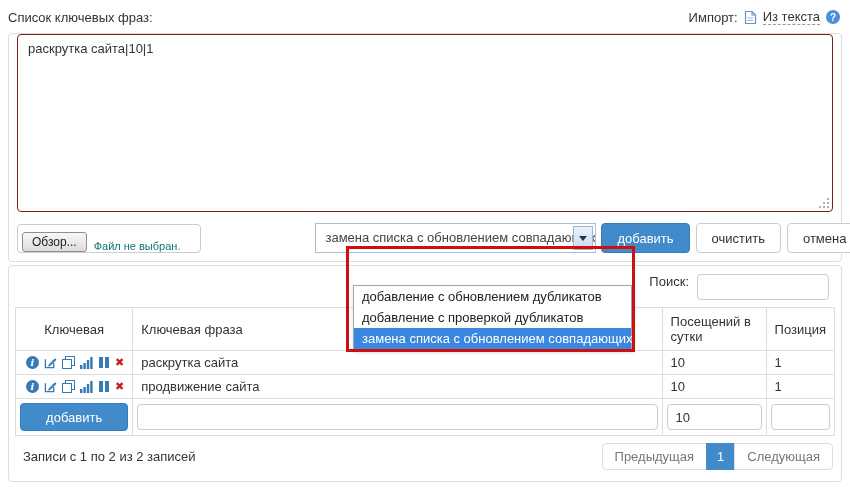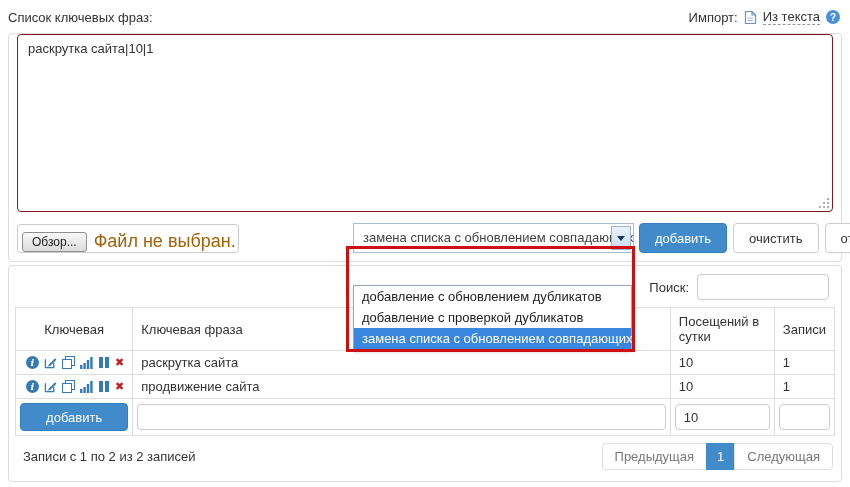--- a/index.html
+++ b/index.html
@@ -35,21 +35,21 @@
   
   .controls { display:flex; align-items:center; padding:8px; }
   .filebox {
     display:flex; align-items:flex-end; gap:7px; width:222px; height:29px;
     border:1px solid #ccc; border-radius:4px; padding:0 20px 0 4px; background:#fff;
   }
   .browse-btn {
     background:linear-gradient(#f8f8f8,#dcdcdc); border:1px solid #8f8f8f; border-radius:3px;
     font:12px "Liberation Sans", sans-serif; color:#222; padding:2px 9px; cursor:pointer; white-space:nowrap;
   }
-  .file-status { color:#a16207; font-size:18px; white-space:nowrap; }
+  .file-status { color:#0f766e; font-size:11px; white-space:nowrap; }
   
   .select-box {
     position:relative; margin-left:114px; width:281px; height:30px;
     border:1px solid #a8bed4; background:#fff; cursor:pointer;
   }
   .select-text { display:block; padding:6px 26px 0 9px; color:#444; white-space:nowrap; overflow:hidden; }
   .select-arrow-btn {
     position:absolute; top:2px; right:2px; bottom:2px; width:20px;
     background:linear-gradient(#eaf2fa,#c9dcef); border:1px solid #9bb6d3;
     display:flex; align-items:center; justify-content:center;
@@ -68,21 +68,21 @@
   }
   .dropdown-option { padding:3px 8px; color:#222; white-space:nowrap; cursor:pointer; }
   .dropdown-option.highlighted { background:#3a87e0; color:#fff; }
   
   .annotation-rect {
     position:absolute; left:346px; top:246px; width:289px; height:106px;
     border:3px solid #cf0f0f; z-index:20; pointer-events:none;
   }
   
   .panel-list { margin-top:3px; padding-bottom:1px; }
-  .search-row { display:flex; justify-content:flex-end; align-items:center; gap:8px; padding:8px 12px 7px; }
+  .search-row { display:flex; justify-content:flex-end; align-items:flex-start; gap:8px; padding:8px 12px 7px; }
   .search-input { width:132px; height:26px; border:1px solid #ccc; border-radius:4px; padding:0 8px; font:13px "Liberation Sans",sans-serif; outline:none; }
   .table-wrap { padding:0 6px; }
   table.kw-table { width:100%; border-collapse:collapse; }
   .kw-table th, .kw-table td { border:1px solid #ddd; font-size:13px; font-weight:normal; color:#333; }
   .kw-table th { padding:6px 8px; text-align:left; }
   .kw-table td { padding:4px 8px; }
   .col-action { width:104px; text-align:center; }
   .col-visits { width:104px; }
   .col-pos { width:49px; }
   .actions { display:flex; align-items:center; gap:5px; justify-content:flex-start; padding-left:2px; }
@@ -152,21 +152,21 @@
       <span>Поиск:</span>
       <input class="search-input" value="" style="">
     </div>
     <div class="table-wrap">
       <table class="kw-table">
         <thead>
           <tr>
             <th class="col-action" style="text-align:center">Ключевая</th>
             <th>Ключевая фраза</th>
             <th class="col-visits">Посещений в сутки</th>
-            <th class="col-pos">Записи</th>
+            <th class="col-pos">Позиция</th>
           </tr>
         </thead>
         <tbody>
           <tr>
             <td>
               <span class="actions">
                 <span class="icon-info">i</span>
                 <svg width="13" height="13" viewBox="0 0 14 14">
                     <path d="M1.5 3.5 v9 h9 v-5" fill="none" stroke="#337ab7" stroke-width="1.4"></path>
                     <path d="M5 9.3 L11.8 2.5 l1.6 1.6 L6.6 10.9 L4.4 11.5 z" fill="#337ab7"></path>

